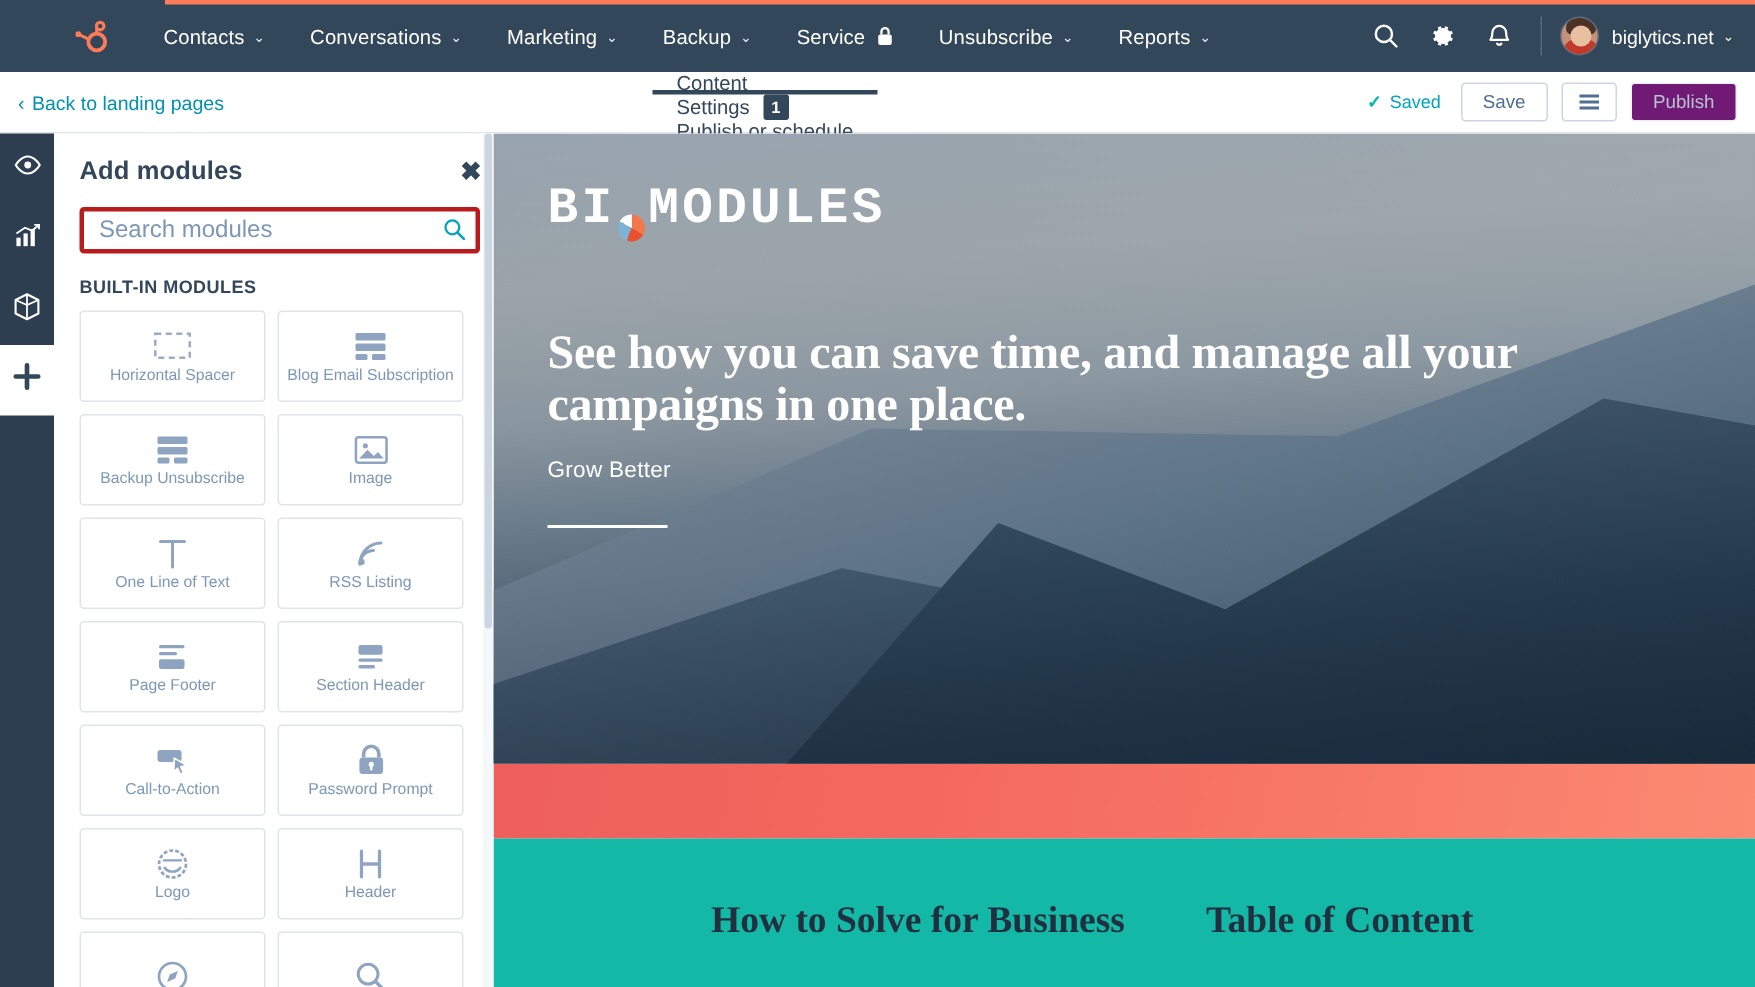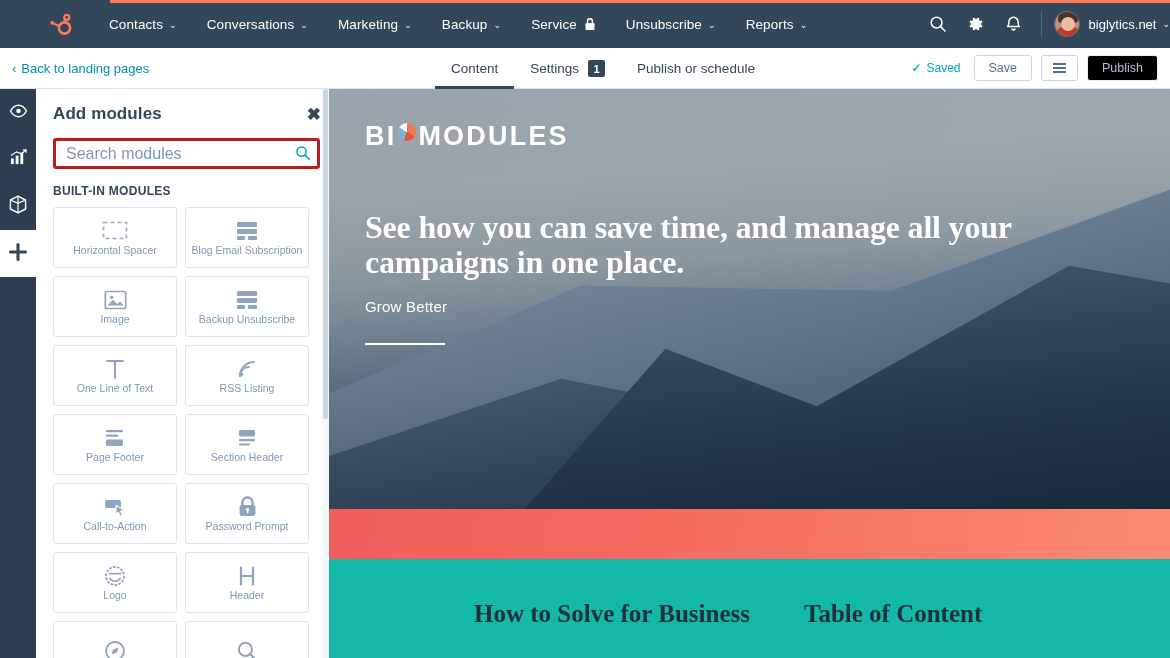--- a/index.html
+++ b/index.html
@@ -31,21 +31,21 @@
     letter-spacing: .1px;
     text-align: center;
   }
   .nav-item .caret {
     margin-left: 6px; font-size: 9px; opacity: .95; line-height: 1;
     transform: translateY(1px);
   }
   .lock-ico { margin-left: 7px; display: inline-flex; }
   .topbar-right {
     margin-left: auto; display: flex; align-items: center; height: 48px;
-    padding-right: 0;
+    padding-right: 14px;
   }
   .ic-btn {
     width: 38px; height: 48px; display: flex; align-items: center;
     justify-content: center; cursor: pointer;
   }
   .nav-divider {
     width: 1px; height: 26px; background: #56697d; margin: 0 12px 0 8px;
   }
   .avatar {
     width: 26px; height: 26px; border-radius: 50%; overflow: hidden;
@@ -70,21 +70,21 @@
     background: #fff; border-bottom: 1px solid #dfe3eb;
     display: flex; align-items: stretch;
   }
   .back-link {
     display: flex; align-items: center; color: #0091ae; font-size: 13px;
     padding-left: 12px; cursor: pointer; white-space: nowrap;
   }
   .back-link .chev { margin-right: 5px; font-size: 13px; }
   .tabs {
     position: absolute; left: 435px; top: 0; height: 41px;
-    display: flex; align-items: stretch;
+    display: flex; align-items: stretch; flex-direction: column;
   }
   .tab {
     display: flex; align-items: center; padding: 0 16px; font-size: 13.5px;
     color: #33475b; cursor: pointer; position: relative; white-space: nowrap;
   }
   .tab.active { color: #33475b; }
   .tab.active::after {
     content: ""; position: absolute; left: 0; right: 0; bottom: 0;
     height: 3px; background: #33475b;
   }
@@ -101,21 +101,21 @@
     margin-right: 4px; white-space: nowrap;
   }
   .saved .check { color: #00bda5; margin-right: 5px; font-size: 12px; font-weight: bold; }
   .btn {
     height: 26px; border: 1px solid #cbd6e2; border-radius: 3px;
     background: #fff; color: #506e91; font-size: 12.5px;
     padding: 0 14px; display: flex; align-items: center; cursor: pointer;
   }
   .btn-icon { padding: 0 11px; }
   .btn-disabled {
-    background: #000000; border-color: #eaf0f6; color: #b6c2d0; cursor: default;
+    background: #701a75; border-color: #eaf0f6; color: #b6c2d0; cursor: default;
   }
   .hamburger { display: flex; flex-direction: column; gap: 2px; }
   .hamburger i { display: block; width: 13px; height: 2px; background: #506e91; }
 
   
   .rail {
     position: absolute; left: 0; top: 89px; width: 36px; height: 569px;
     background: #2d3e50;
   }
   .rail-item {
@@ -198,22 +198,22 @@
     position: absolute; left: 18%; top: 36%; width: 100%; height: 76%;
     background: linear-gradient(170deg, #435c70 0%, #24394b 60%, #152838 100%);
     clip-path: polygon(0% 100%, 22% 34%, 40% 52%, 70% 8%, 100% 22%, 100% 100%);
   }
   .hero .haze {
     position: absolute; inset: 0;
     background: linear-gradient(180deg, rgba(180,186,190,.30) 0%, rgba(150,160,170,.12) 30%, rgba(20,40,60,.10) 70%, rgba(15,30,45,.28) 100%);
   }
   .hero-inner { position: relative; z-index: 4; padding: 32px 0 0 36px; }
   .brand {
-    font-size: 27px; font-weight: bold; color: #fff; letter-spacing: 2.2px;
-    display: flex; align-items: flex-start; font-family: Liberation Sans, sans-serif;
+    font-size: 34px; font-weight: bold; color: #fff; letter-spacing: 2.2px;
+    display: flex; align-items: flex-end; font-family: Liberation Mono, monospace;
   }
   .brand .pie {
     display: inline-block; width: 18px; height: 18px; border-radius: 50%;
     margin: 0 2px; position: relative; overflow: hidden;
     background: conic-gradient(#f2784b 0deg 120deg, #e8522f 120deg 200deg, #7fb3d5 200deg 300deg, #ffffff 300deg 360deg);
     transform: translateY(2px);
   }
   .brand .pie::after {
     content: ""; position: absolute; left: 50%; top: 50%; width: 7px; height: 7px;
     border-radius: 50%; background: rgba(255,255,255,.0); transform: translate(-50%,-50%);
@@ -451,39 +451,39 @@
             <rect x="2" y="8" width="20" height="5" rx="1" fill="#8ea4c0"></rect>
             <rect x="2" y="15" width="8" height="4" rx="1" fill="#8ea4c0"></rect>
             <rect x="13" y="15" width="9" height="4" rx="1" fill="#8ea4c0"></rect>
           </svg>
         </span>
         <span class="mod-label">Blog Email Subscription</span>
       </div>
 
       <div class="mod-card">
         <span class="mod-ico">
-          <svg width="23" height="20" viewBox="0 0 23 20">
-            <rect x="1.3" y="1.5" width="20.4" height="17" rx="1.6" fill="none" stroke="#8ea4c0" stroke-width="1.7"></rect>
-            <circle cx="7.6" cy="7.2" r="1.7" fill="#8ea4c0"></circle>
-            <path d="M3.4 15.6 L9 9.8 L13.2 14 L16 11.4 L19.8 15.6 Z" fill="#8ea4c0"></path>
-          </svg>
-        </span>
-        <span class="mod-label">Image</span>
-      </div>
-
-      <div class="mod-card">
-        <span class="mod-ico">
           <svg width="24" height="20" viewBox="0 0 24 20">
             <rect x="2" y="1" width="20" height="5" rx="1" fill="#8ea4c0"></rect>
             <rect x="2" y="8" width="20" height="5" rx="1" fill="#8ea4c0"></rect>
             <rect x="2" y="15" width="8" height="4" rx="1" fill="#8ea4c0"></rect>
             <rect x="13" y="15" width="9" height="4" rx="1" fill="#8ea4c0"></rect>
           </svg>
         </span>
         <span class="mod-label">Backup Unsubscribe</span>
+      </div>
+
+      <div class="mod-card">
+        <span class="mod-ico">
+          <svg width="23" height="20" viewBox="0 0 23 20">
+            <rect x="1.3" y="1.5" width="20.4" height="17" rx="1.6" fill="none" stroke="#8ea4c0" stroke-width="1.7"></rect>
+            <circle cx="7.6" cy="7.2" r="1.7" fill="#8ea4c0"></circle>
+            <path d="M3.4 15.6 L9 9.8 L13.2 14 L16 11.4 L19.8 15.6 Z" fill="#8ea4c0"></path>
+          </svg>
+        </span>
+        <span class="mod-label">Image</span>
       </div>
 
       <div class="mod-card">
         <span class="mod-ico">
           <svg width="22" height="22" viewBox="0 0 22 22">
             <path d="M3 3 H19 M11 3 V20" stroke="#8ea4c0" stroke-width="2" stroke-linecap="round"></path>
           </svg>
         </span>
         <span class="mod-label">One Line of Text</span>
       </div>

